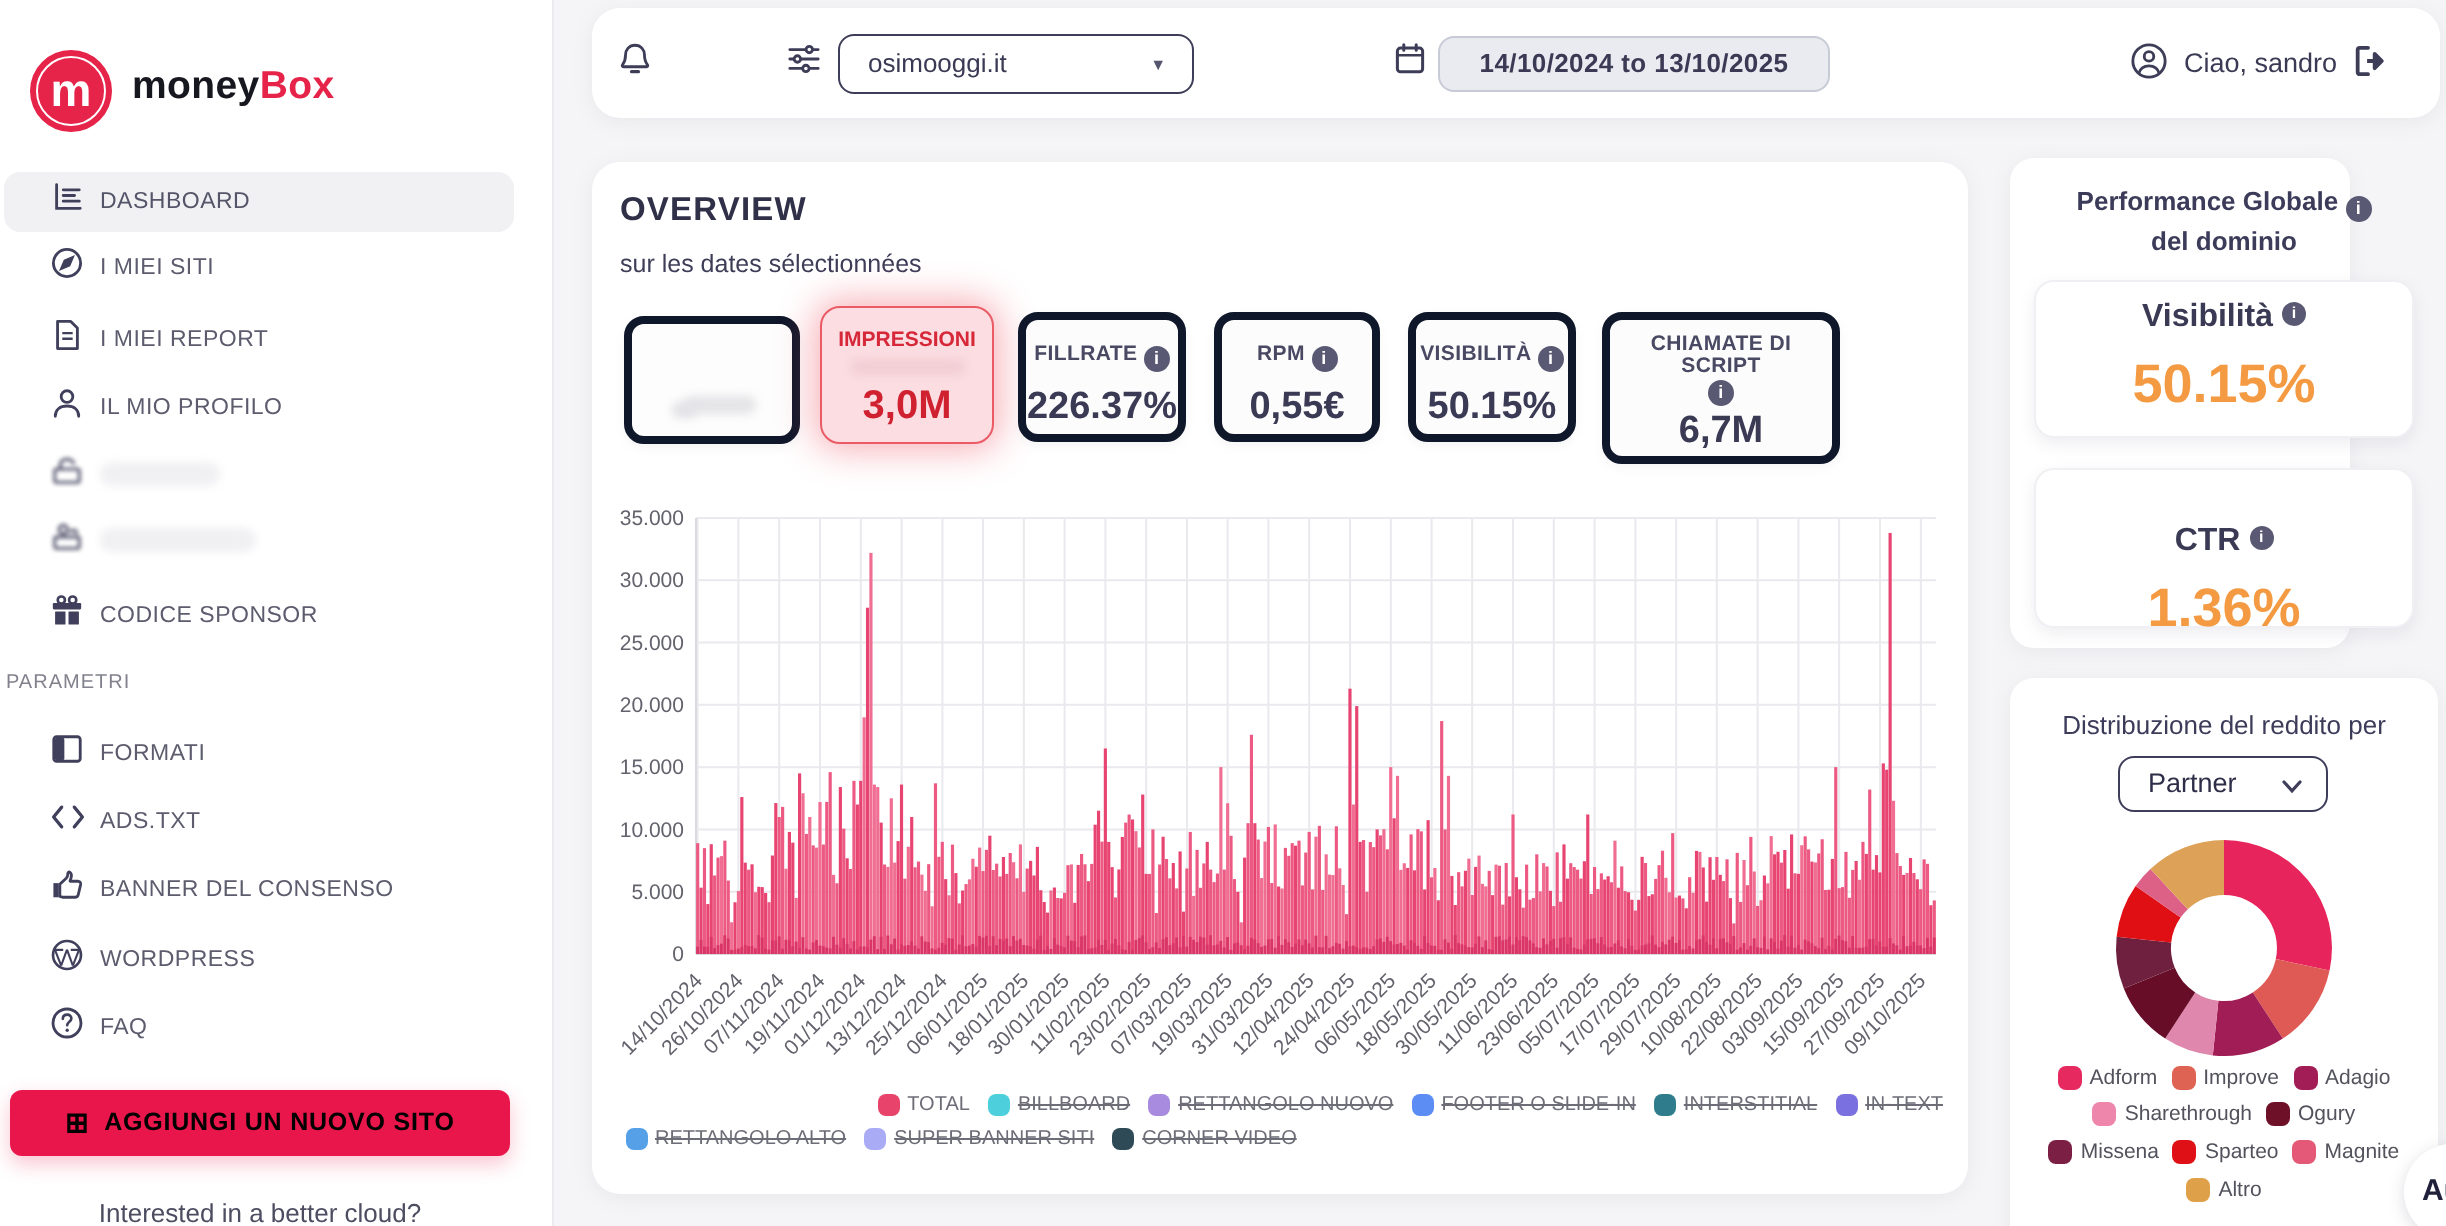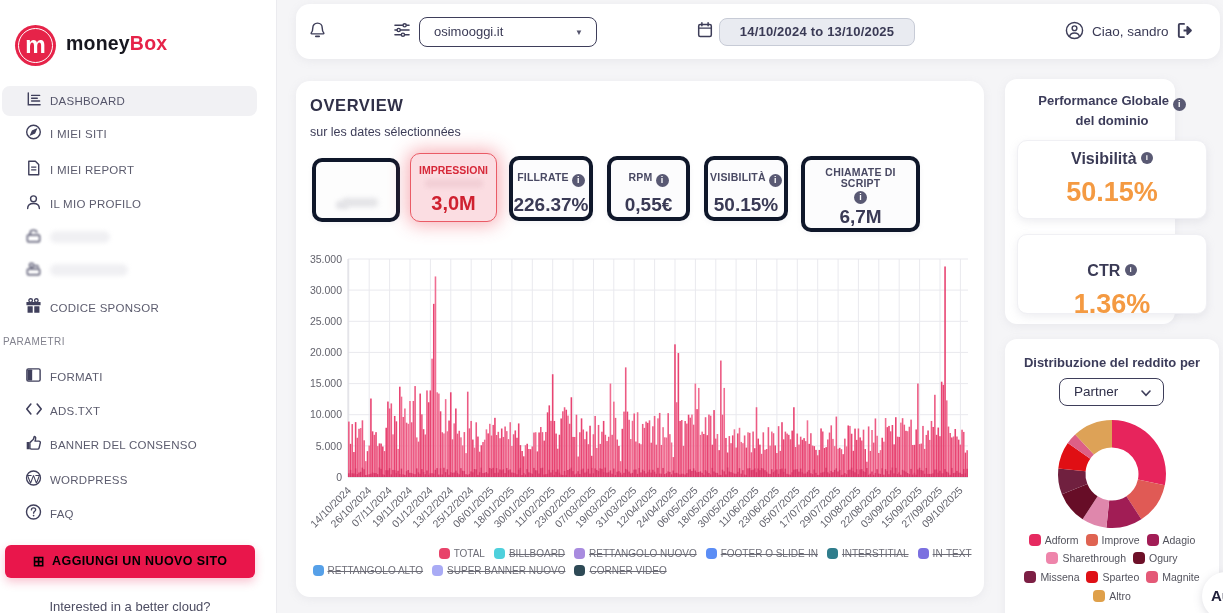--- a/index.html
+++ b/index.html
@@ -64,21 +64,21 @@
 
 
 #perf { left:1005px; top:79px; width:170px; height:245px; border-radius:12px; }
 #perf .hd { position:absolute; top:12px; width:214px; text-align:center; font-size:13px; font-weight:bold;
   color:#3c3c5a; line-height:19px; }
 .icard { position:absolute; left:12px; width:190px; background:#fff; border:1px solid #f0f0f4;
   border-radius:10px; box-shadow:0 3px 8px rgba(160,160,175,0.18); text-align:center; }
 .icard .t { margin-top:3px; font-size:16px; font-weight:bold; color:#3a3a55; }
 .icard .v { margin-top:9px; font-size:27px; font-weight:bold; color:#f49a42; }
 #dist { left:1005px; top:339px; width:214px; height:290px; border-radius:12px; }
-#dist .hd { position:absolute; top:16px; width:214px; text-align:center; font-size:13px; font-weight:bold; color:#3c3c5a; }
+#dist .hd { position:absolute; top:16px; width:214px; text-align:center; font-size:13px; font-weight:normal; color:#3c3c5a; }
 #dist-sel { position:absolute; left:54px; top:39px; width:105px; height:28px; border:1.4px solid #3e3e5a;
   border-radius:8px; font-size:13.5px; color:#2e2e48; font-weight:500; line-height:25px; padding-left:14px; }
 .ditem { display:inline-flex; align-items:center; margin:0 3.5px; font-size:10.5px; color:#53535d; }
 .dchip { display:inline-block; width:12px; height:12px; border-radius:4px; margin-right:4px; }
 .dlrow { position:absolute; width:214px; text-align:center; white-space:nowrap; }
 #aupill { position:absolute; left:1202px; top:572px; width:70px; height:48px; background:#fff;
   border-radius:24px; box-shadow:0 2px 8px rgba(120,120,140,0.25); z-index:9;
   font-size:15px; font-weight:bold; color:#20203a; line-height:48px; padding-left:9px; }
 </style></head>
 <body>
@@ -1068,21 +1068,21 @@
         <span class="strike">INTERSTITIAL</span>
       </span><span class="litem">
         <span class="chip" style="background:#7b70e0"></span>
         <span class="strike">IN-TEXT</span>
       </span></div>
   <div id="leg2"><span class="litem">
         <span class="chip" style="background:#56a0e8"></span>
         <span class="strike">RETTANGOLO ALTO</span>
       </span><span class="litem">
         <span class="chip" style="background:#a9abf5"></span>
-        <span class="strike">SUPER BANNER NUOVO</span>
+        <span class="strike">SUPER BANNER SITI</span>
       </span><span class="litem">
         <span class="chip" style="background:#2e4a56"></span>
         <span class="strike">CORNER VIDEO</span>
       </span></div>
 </div>
 
 <div class="card" id="perf">
   <div class="hd">Performance Globale <span class="inf" style="width:13px;height:13px;line-height:13px;font-size:9px">i</span><br>del dominio</div>
   <div class="icard" style="top:61px;height:79px">
       <div class="t">Visibilità <span style="vertical-align:6px"><span class="inf" style="width:12px;height:12px;line-height:12px;font-size:8px">i</span></span></div>

